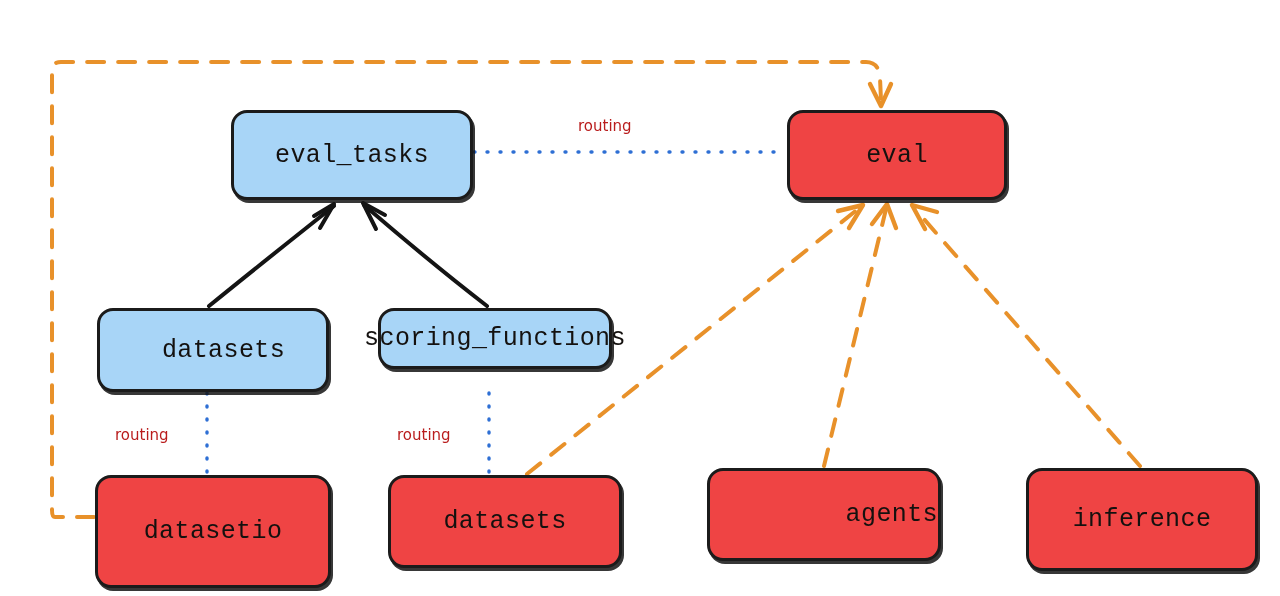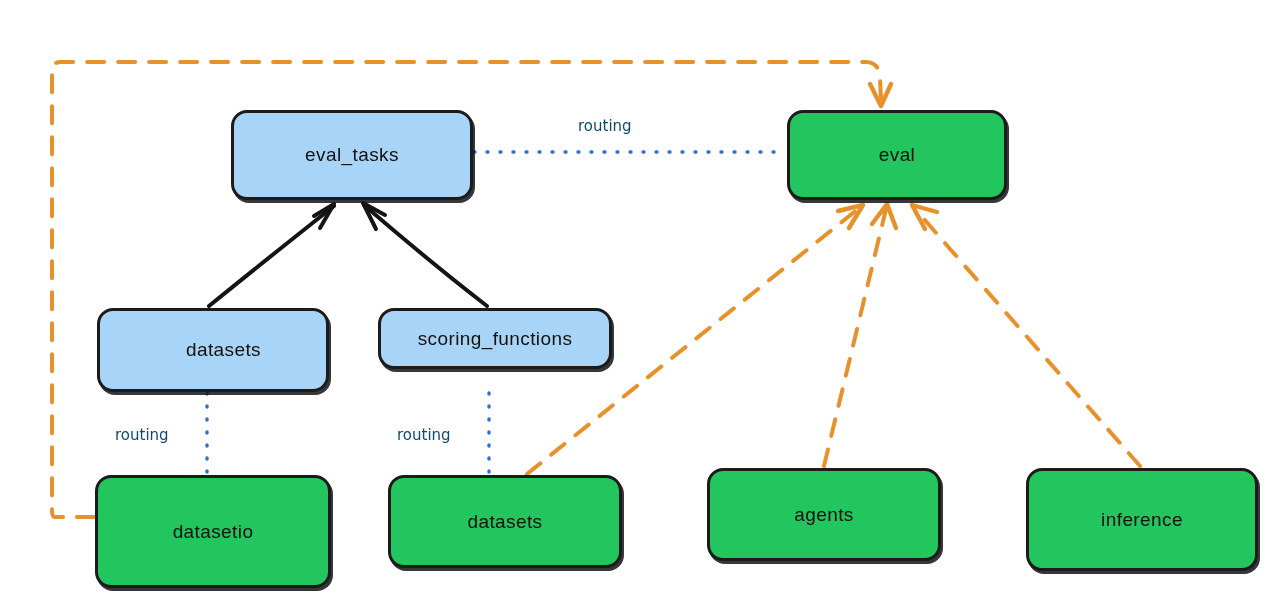--- a/index.html
+++ b/index.html
@@ -30,34 +30,34 @@
     z-index: 2;
     box-sizing: border-box;
     border: 3px solid #1b1b1b;
     border-radius: 16px;
     display: flex;
     align-items: center;
     justify-content: center;
     box-shadow: 2px 3px 0 0 rgba(20,20,20,0.85);
   }
   .node .label {
-    font-family: Liberation Sans, sans-serif;
-    font-size: 19px;
+    font-family: Liberation Mono, monospace;
+    font-size: 25px;
     letter-spacing: 0.4px;
     color: #14110f;
     white-space: nowrap;
   }
   .node.api { background: #a8d5f7; }
-  .node.provider { background: #22c55e; }
+  .node.provider { background: #ef4444; }
   .edge-label {
     position: absolute;
     z-index: 3;
     font-family: "DejaVu Sans", sans-serif;
     font-size: 15px;
-    color: #0c4a6e;
+    color: #b91c1c;
     white-space: nowrap;
   }
 </style>
 </head>
 <body>
 
 <div id="canvas">
 
   <svg class="layer edges" viewBox="0 0 1280 596" xmlns="http://www.w3.org/2000/svg">
 
@@ -115,21 +115,21 @@
   </div>
 
   <div class="node provider" style="left:95px; top:475px; width:236px; height:113px;">
     <span class="label">datasetio</span>
   </div>
 
   <div class="node provider" style="left:388px; top:475px; width:234px; height:93px;">
     <span class="label">datasets</span>
   </div>
 
-  <div class="node provider" style="left:707px; top:468px; width:234px; height:93px;">
+  <div class="node provider" style="left:707px; top:468px; width:234px; height:93px;justify-content:flex-end;">
     <span class="label">agents</span>
   </div>
 
   <div class="node provider" style="left:1026px; top:468px; width:232px; height:103px;">
     <span class="label">inference</span>
   </div>
 
   <div class="edge-label" style="left:578px; top:117px;">routing</div>
 
   <div class="edge-label" style="left:115px; top:426px;">routing</div>

